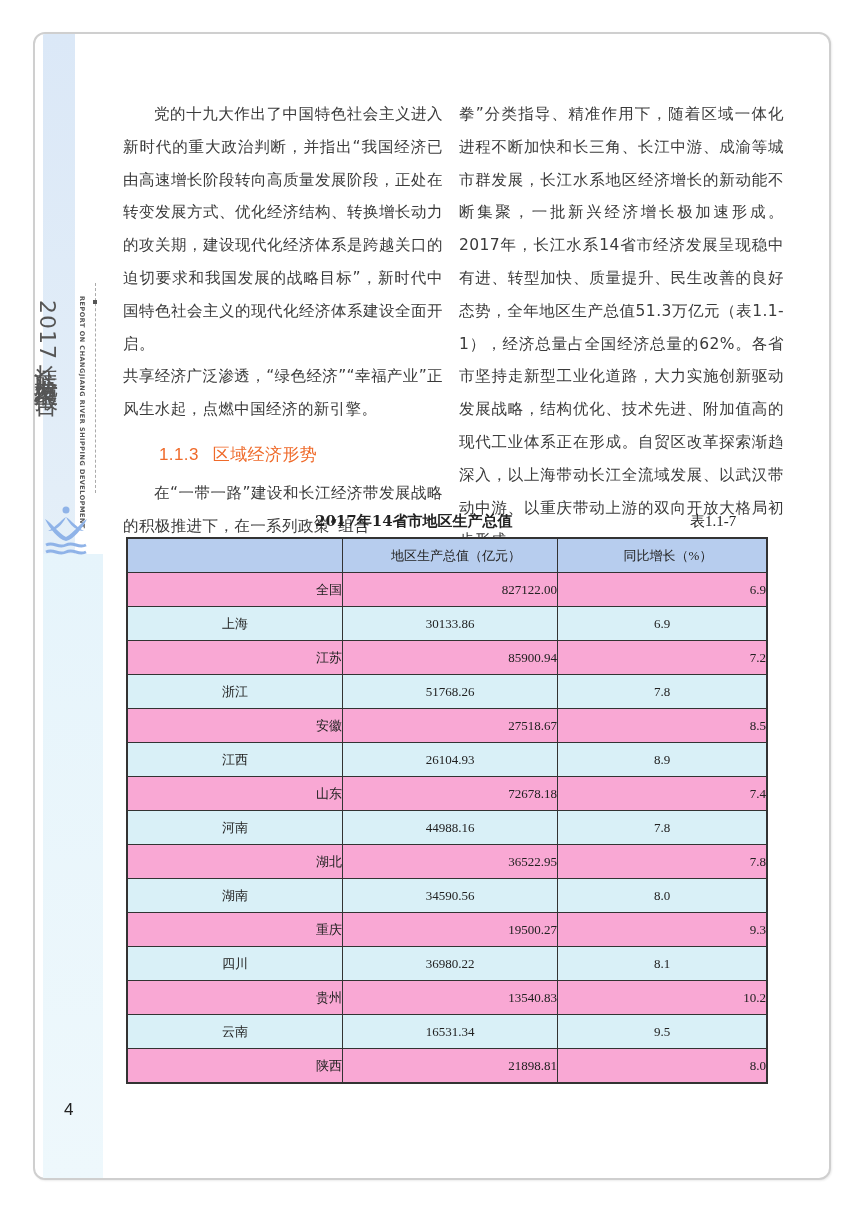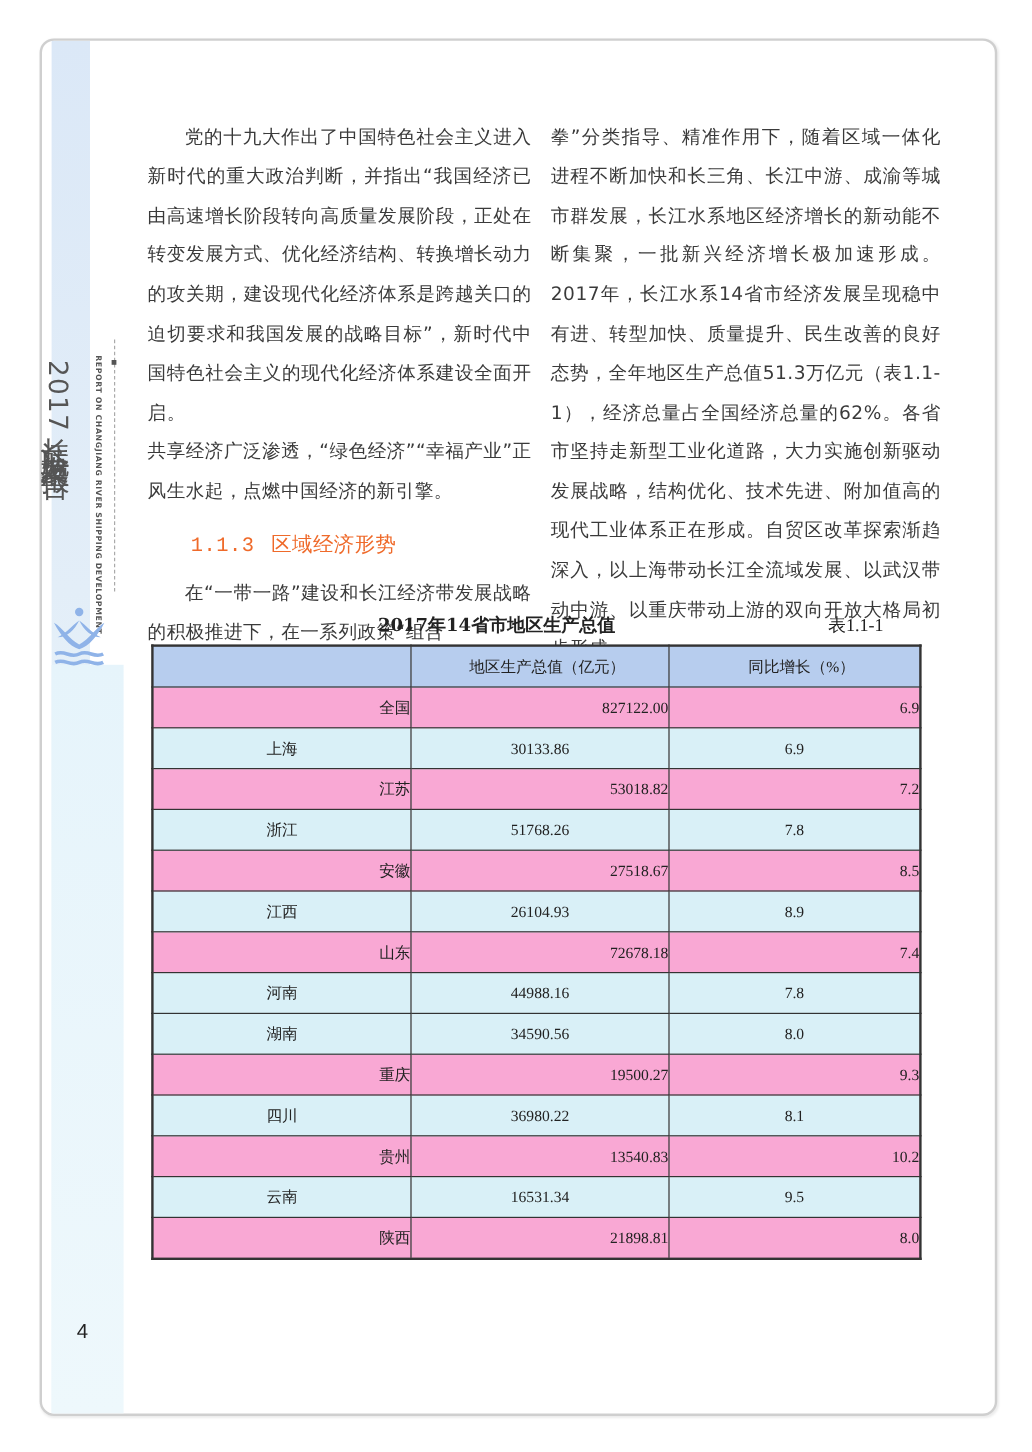--- a/index.html
+++ b/index.html
@@ -49,21 +49,21 @@
       position: absolute; font-size: 15.5px; line-height: 32.8px; color: #3a3a3a;
       letter-spacing: 0.4px;
     }
     .col-left { left: 123px; top: 98px; width: 320px; }
     .col-right { left: 459px; top: 98px; width: 325px; }
     .para { margin: 0; text-align: justify; }
     .indent { text-indent: 2em; }
     .section-head {
       color: #ef6a2a; font-size: 17px; margin: 10px 0 4px 36px; line-height: 36px;
     }
-    .section-head .num { font-family: Liberation Mono, monospace; margin-right: 14px; }
+    .section-head .num { font-family: Liberation Sans, sans-serif; margin-right: 14px; }
     .table-title {
       position: absolute; left: 315px; top: 512px; font-size: 15px; font-weight: bold;
       color: #222; font-family: "DejaVu Serif", "Liberation Serif", serif;
     }
     .table-id {
       position: absolute; left: 690px; top: 512px; font-size: 15px; color: #222;
       font-family: "Liberation Serif", serif;
     }
     table.gdp {
       position: absolute; left: 126px; top: 537px; width: 642px;
@@ -113,21 +113,21 @@
     <span class="num">1.1.3</span><span>区域经济形势</span>
   </div>
   <p class="para indent">在“一带一路”建设和长江经济带发展战略的积极推进下，在一系列政策“组合</p>
 </div>
 
 <div class="body-text col-right">
   <p class="para">拳”分类指导、精准作用下，随着区域一体化进程不断加快和长三角、长江中游、成渝等城市群发展，长江水系地区经济增长的新动能不断集聚，一批新兴经济增长极加速形成。2017年，长江水系14省市经济发展呈现稳中有进、转型加快、质量提升、民生改善的良好态势，全年地区生产总值51.3万亿元（表1.1-1），经济总量占全国经济总量的62%。各省市坚持走新型工业化道路，大力实施创新驱动发展战略，结构优化、技术先进、附加值高的现代工业体系正在形成。自贸区改革探索渐趋深入，以上海带动长江全流域发展、以武汉带动中游、以重庆带动上游的双向开放大格局初步形成。</p>
 </div>
 
 <div class="table-title">2017年14省市地区生产总值</div>
-<div class="table-id">表1.1-1</div>
+<div class="table-id">表1.1-7</div>
 
 <table class="gdp">
   <thead>
     <tr>
       <th></th>
       <th>地区生产总值（亿元）</th>
       <th>同比增长（%）</th>
     </tr>
   </thead>
   <tbody>
@@ -136,21 +136,21 @@
         <td class="c2">827122.00</td>
         <td>6.9</td>
       </tr>
     <tr class="even">
         <td class="c1">上海</td>
         <td class="c2">30133.86</td>
         <td>6.9</td>
       </tr>
     <tr class="odd">
         <td class="c1">江苏</td>
-        <td class="c2">53018.82</td>
+        <td class="c2">85900.94</td>
         <td>7.2</td>
       </tr>
     <tr class="even">
         <td class="c1">浙江</td>
         <td class="c2">51768.26</td>
         <td>7.8</td>
       </tr>
     <tr class="odd">
         <td class="c1">安徽</td>
         <td class="c2">27518.67</td>
@@ -164,20 +164,25 @@
     <tr class="odd">
         <td class="c1">山东</td>
         <td class="c2">72678.18</td>
         <td>7.4</td>
       </tr>
     <tr class="even">
         <td class="c1">河南</td>
         <td class="c2">44988.16</td>
         <td>7.8</td>
       </tr>
+    <tr class="odd">
+        <td class="c1">湖北</td>
+        <td class="c2">36522.95</td>
+        <td>7.8</td>
+      </tr>
     <tr class="even">
         <td class="c1">湖南</td>
         <td class="c2">34590.56</td>
         <td>8.0</td>
       </tr>
     <tr class="odd">
         <td class="c1">重庆</td>
         <td class="c2">19500.27</td>
         <td>9.3</td>
       </tr>

